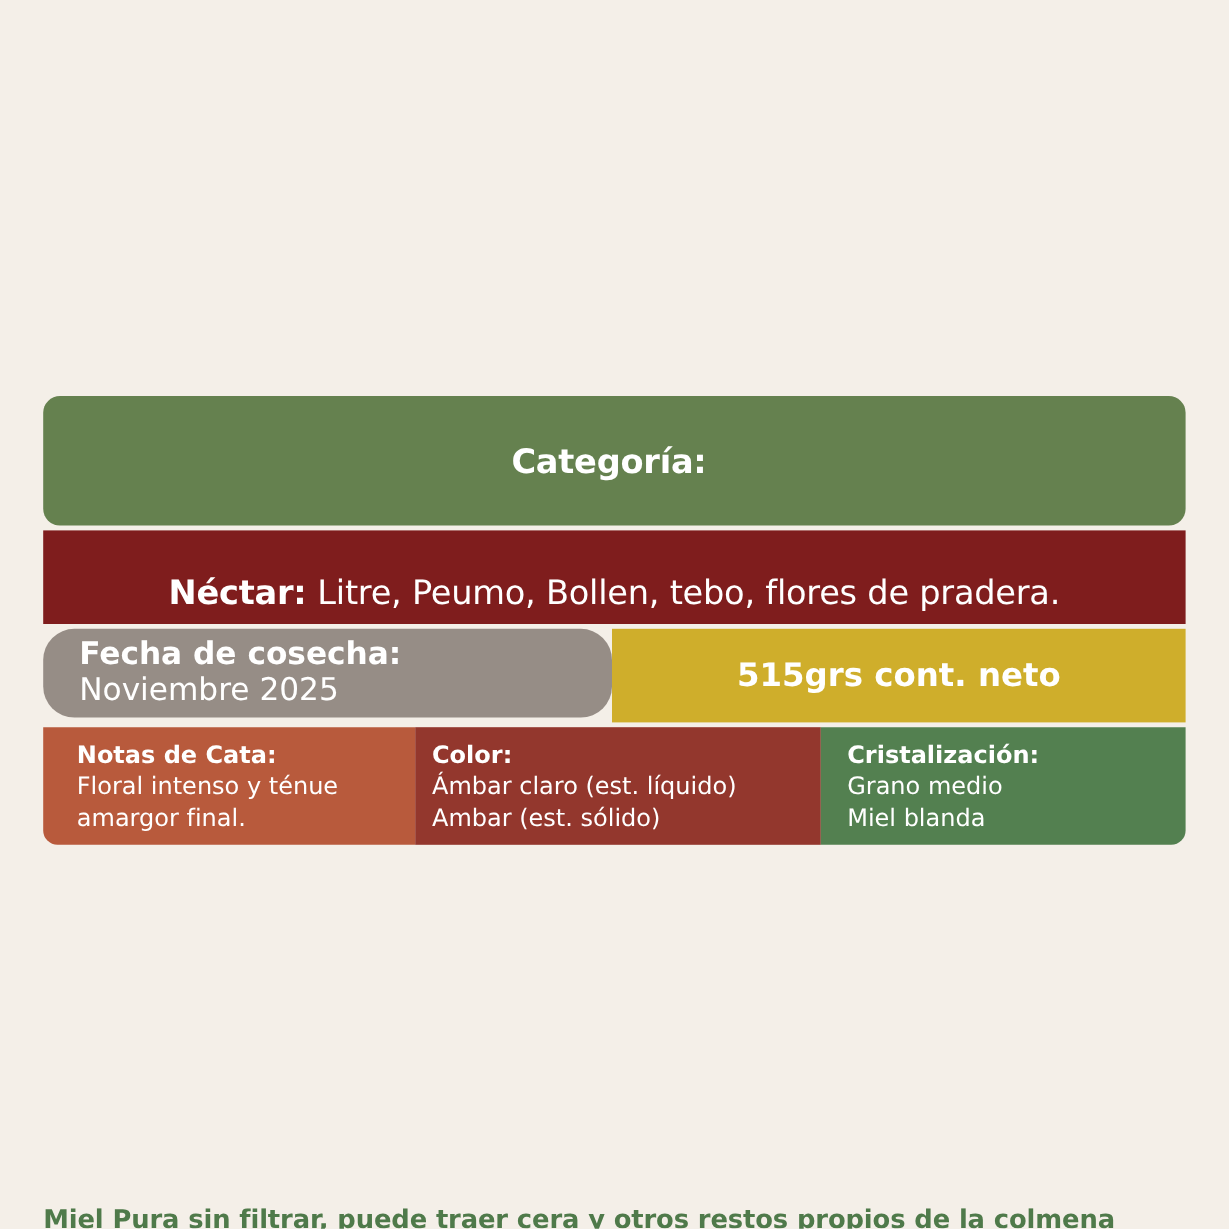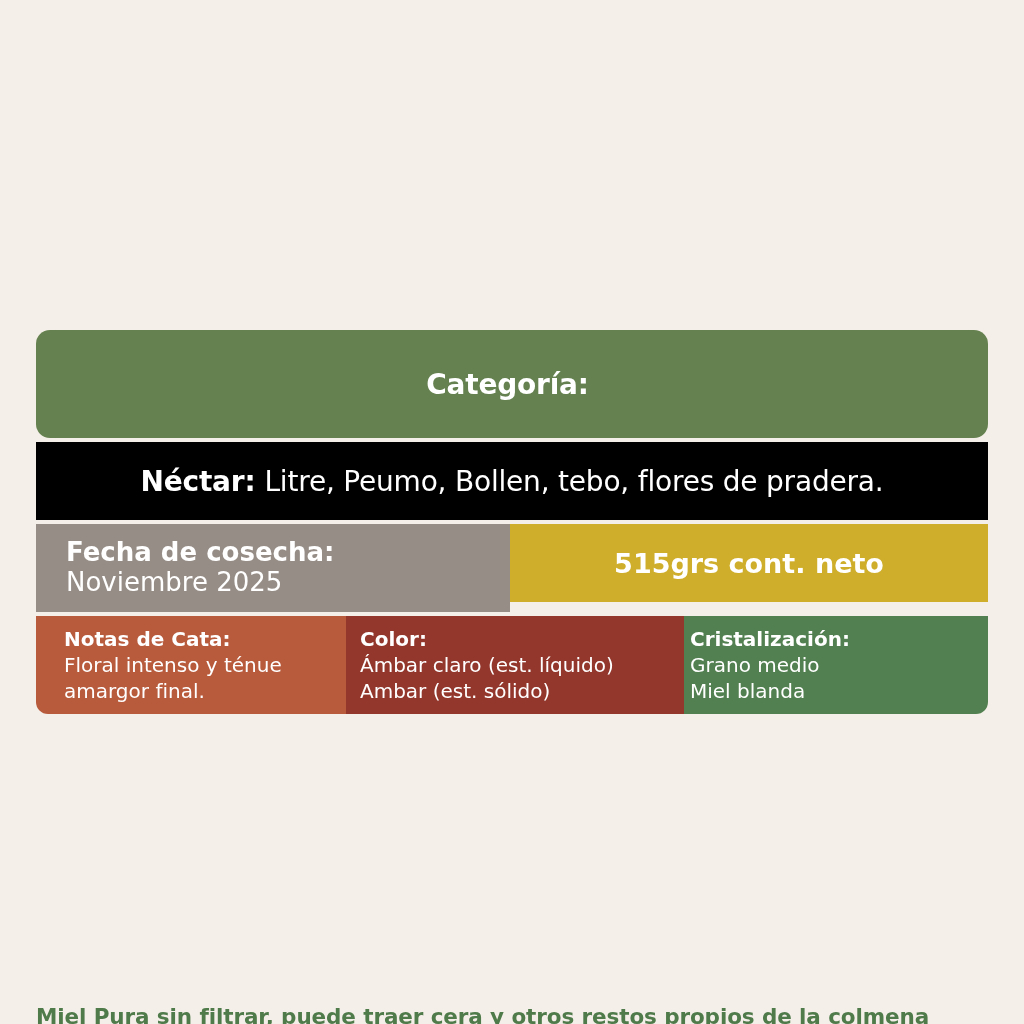--- a/index.html
+++ b/index.html
@@ -55,41 +55,42 @@
     margin-right: 9px;
   }
 
   
   .nec-row {
     margin-bottom: 4px;
   }
   .nec-cell {
     width: 100%;
     height: 78px;
-    background: #000000;
+    background: #7f1d1d;
     flex-direction: row;
-    align-items: center;
+    align-items: flex-end;
     font-size: 28px;
     letter-spacing: -0.2px;
   }
   .nec-cell .k {
     font-weight: bold;
     margin-right: 9px;
   }
 
   
   .mid-row {
     margin-bottom: 4px;
   }
   .fecha-cell {
     width: 474px;
-    height: 88px;
+    height: 74px;
     background: #968d86;
     border-bottom-left-radius: 0;
     padding: 6px 30px;
+    border-radius: 26px;
   }
   .fecha-cell .k {
     font-weight: bold;
     font-size: 26px;
     line-height: 1.12;
   }
   .fecha-cell .v {
     font-size: 26px;
     line-height: 1.2;
   }
@@ -116,21 +117,21 @@
     width: 338px;
     height: 98px;
     background: #93372d;
     padding: 6px 14px;
   }
   .crist-cell {
     flex: 1;
     height: 98px;
     background: #538050;
     border-bottom-right-radius: 12px;
-    padding: 6px 6px;
+    padding: 6px 22px;
   }
   .detail-row .k {
     font-weight: bold;
     font-size: 20px;
     line-height: 1.3;
   }
   .detail-row .v {
     font-size: 20px;
     line-height: 1.32;
     white-space: pre-line;

